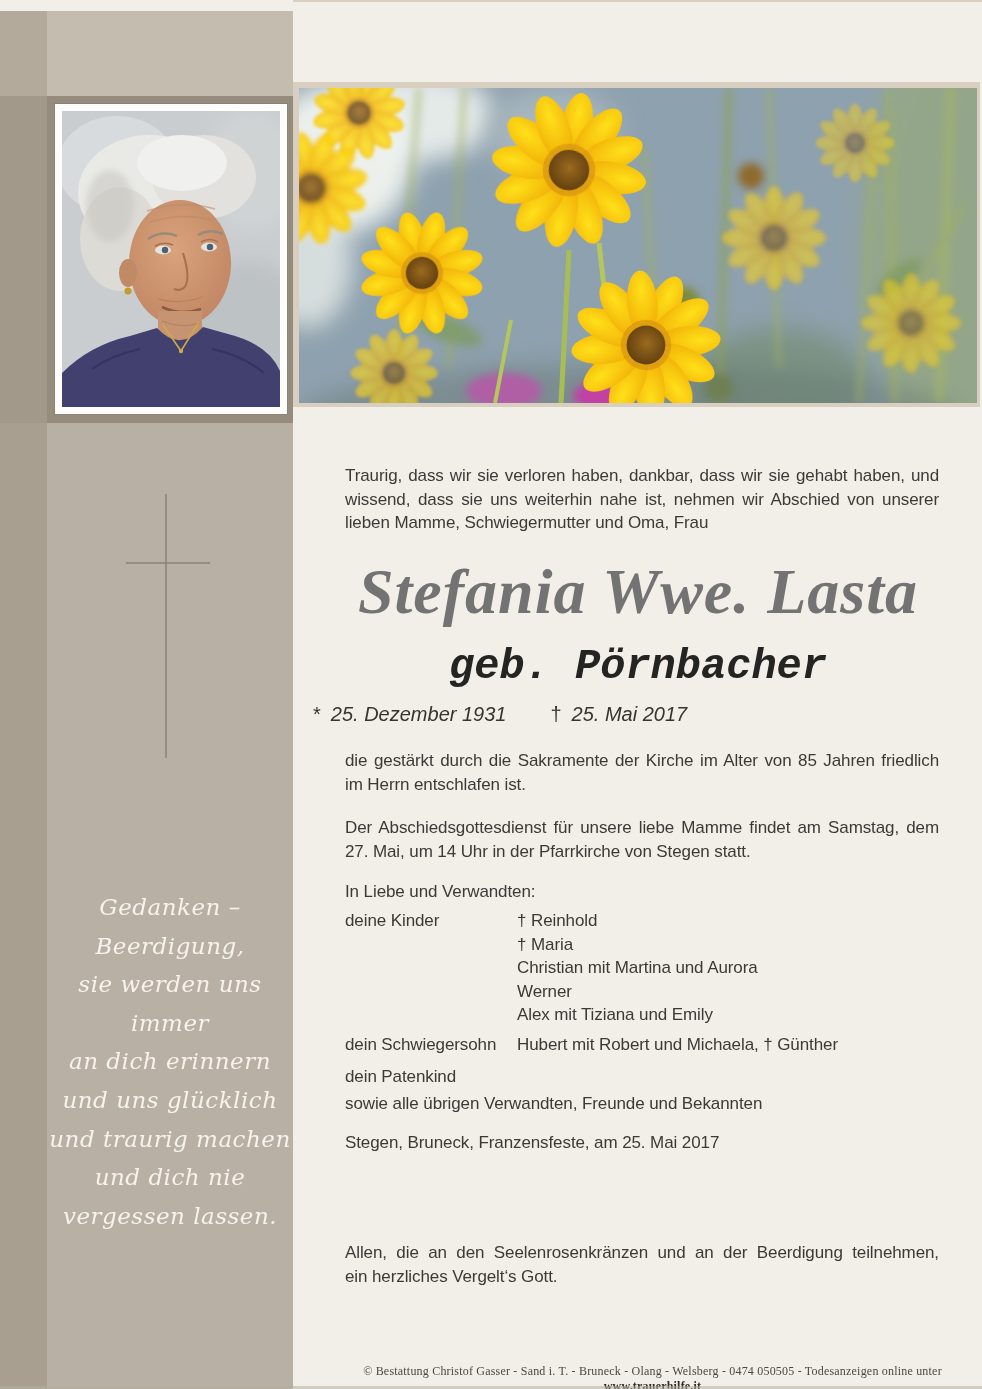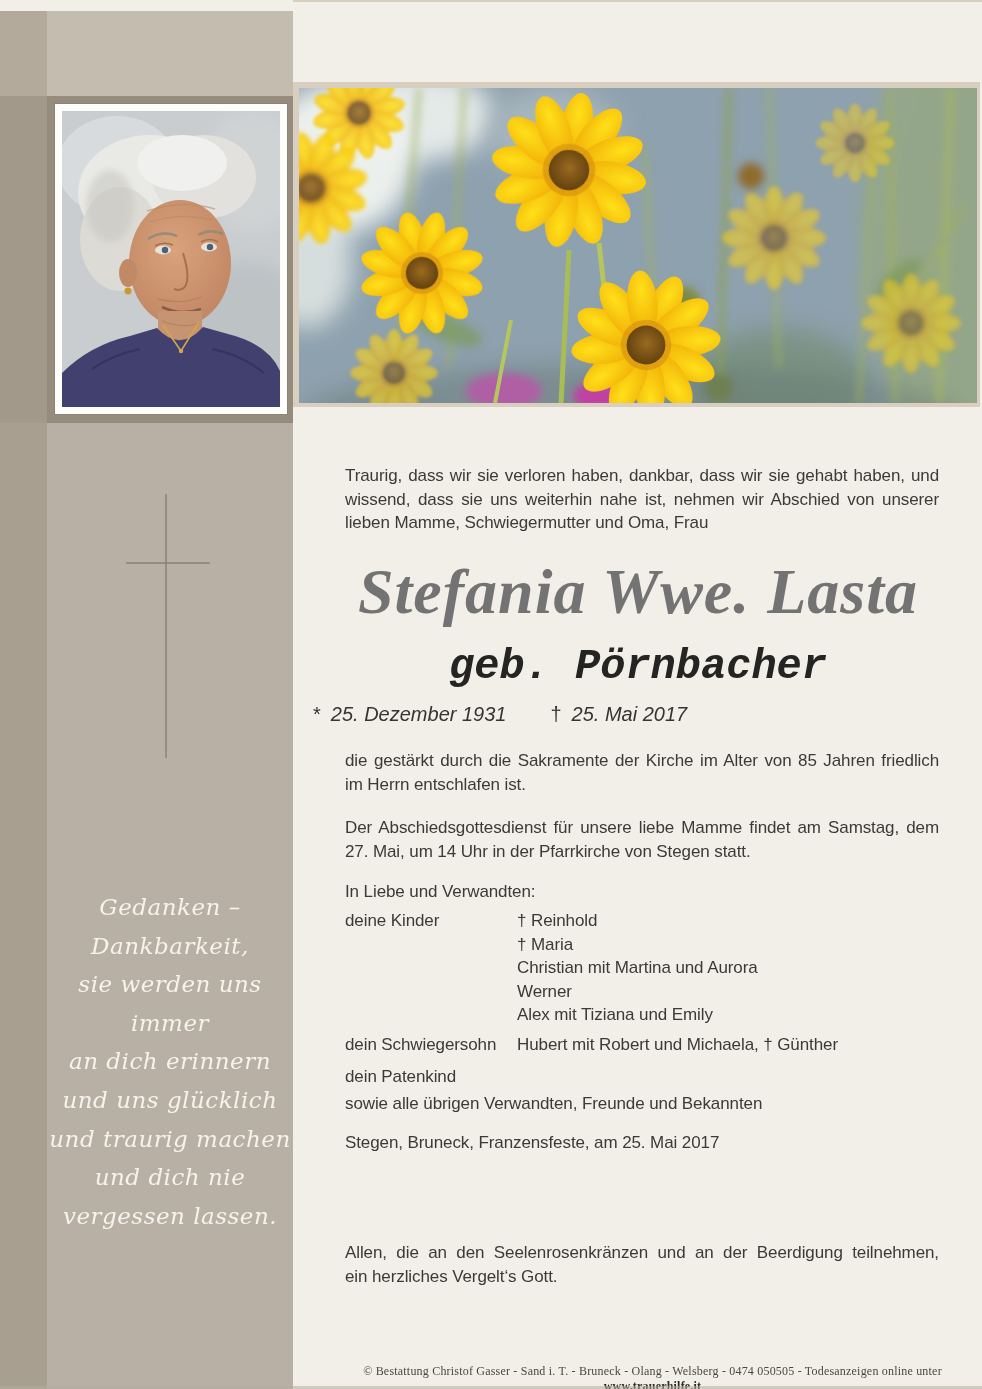--- a/index.html
+++ b/index.html
@@ -119,21 +119,21 @@
         <path d="M101 214 L119 240 L137 211" stroke="#cfa84a" stroke-width="1.6" fill="none"></path>
         <circle cx="119" cy="240" r="2.2" fill="#cfa84a"></circle>
       </svg>
     </div>
 
     <div class="cross-v"></div>
     <div class="cross-h"></div>
 
     <div id="poem">
       <span class="ln" style="text-align:center">Gedanken –</span>
-      <span class="ln" style="text-align:center">Dankbarkeit,</span>
+      <span class="ln" style="text-align:center">Beerdigung,</span>
       <span class="ln" style="text-align:center">sie werden uns immer</span>
       <span class="ln" style="text-align:center">an dich erinnern</span>
       <span class="ln" style="text-align:center">und uns glücklich</span>
       <span class="ln" style="text-align:center">und traurig machen</span>
       <span class="ln" style="text-align:center">und dich nie</span>
       <span class="ln" style="text-align:center">vergessen lassen.</span>
     </div>
   </div>
 
   <div id="content">

